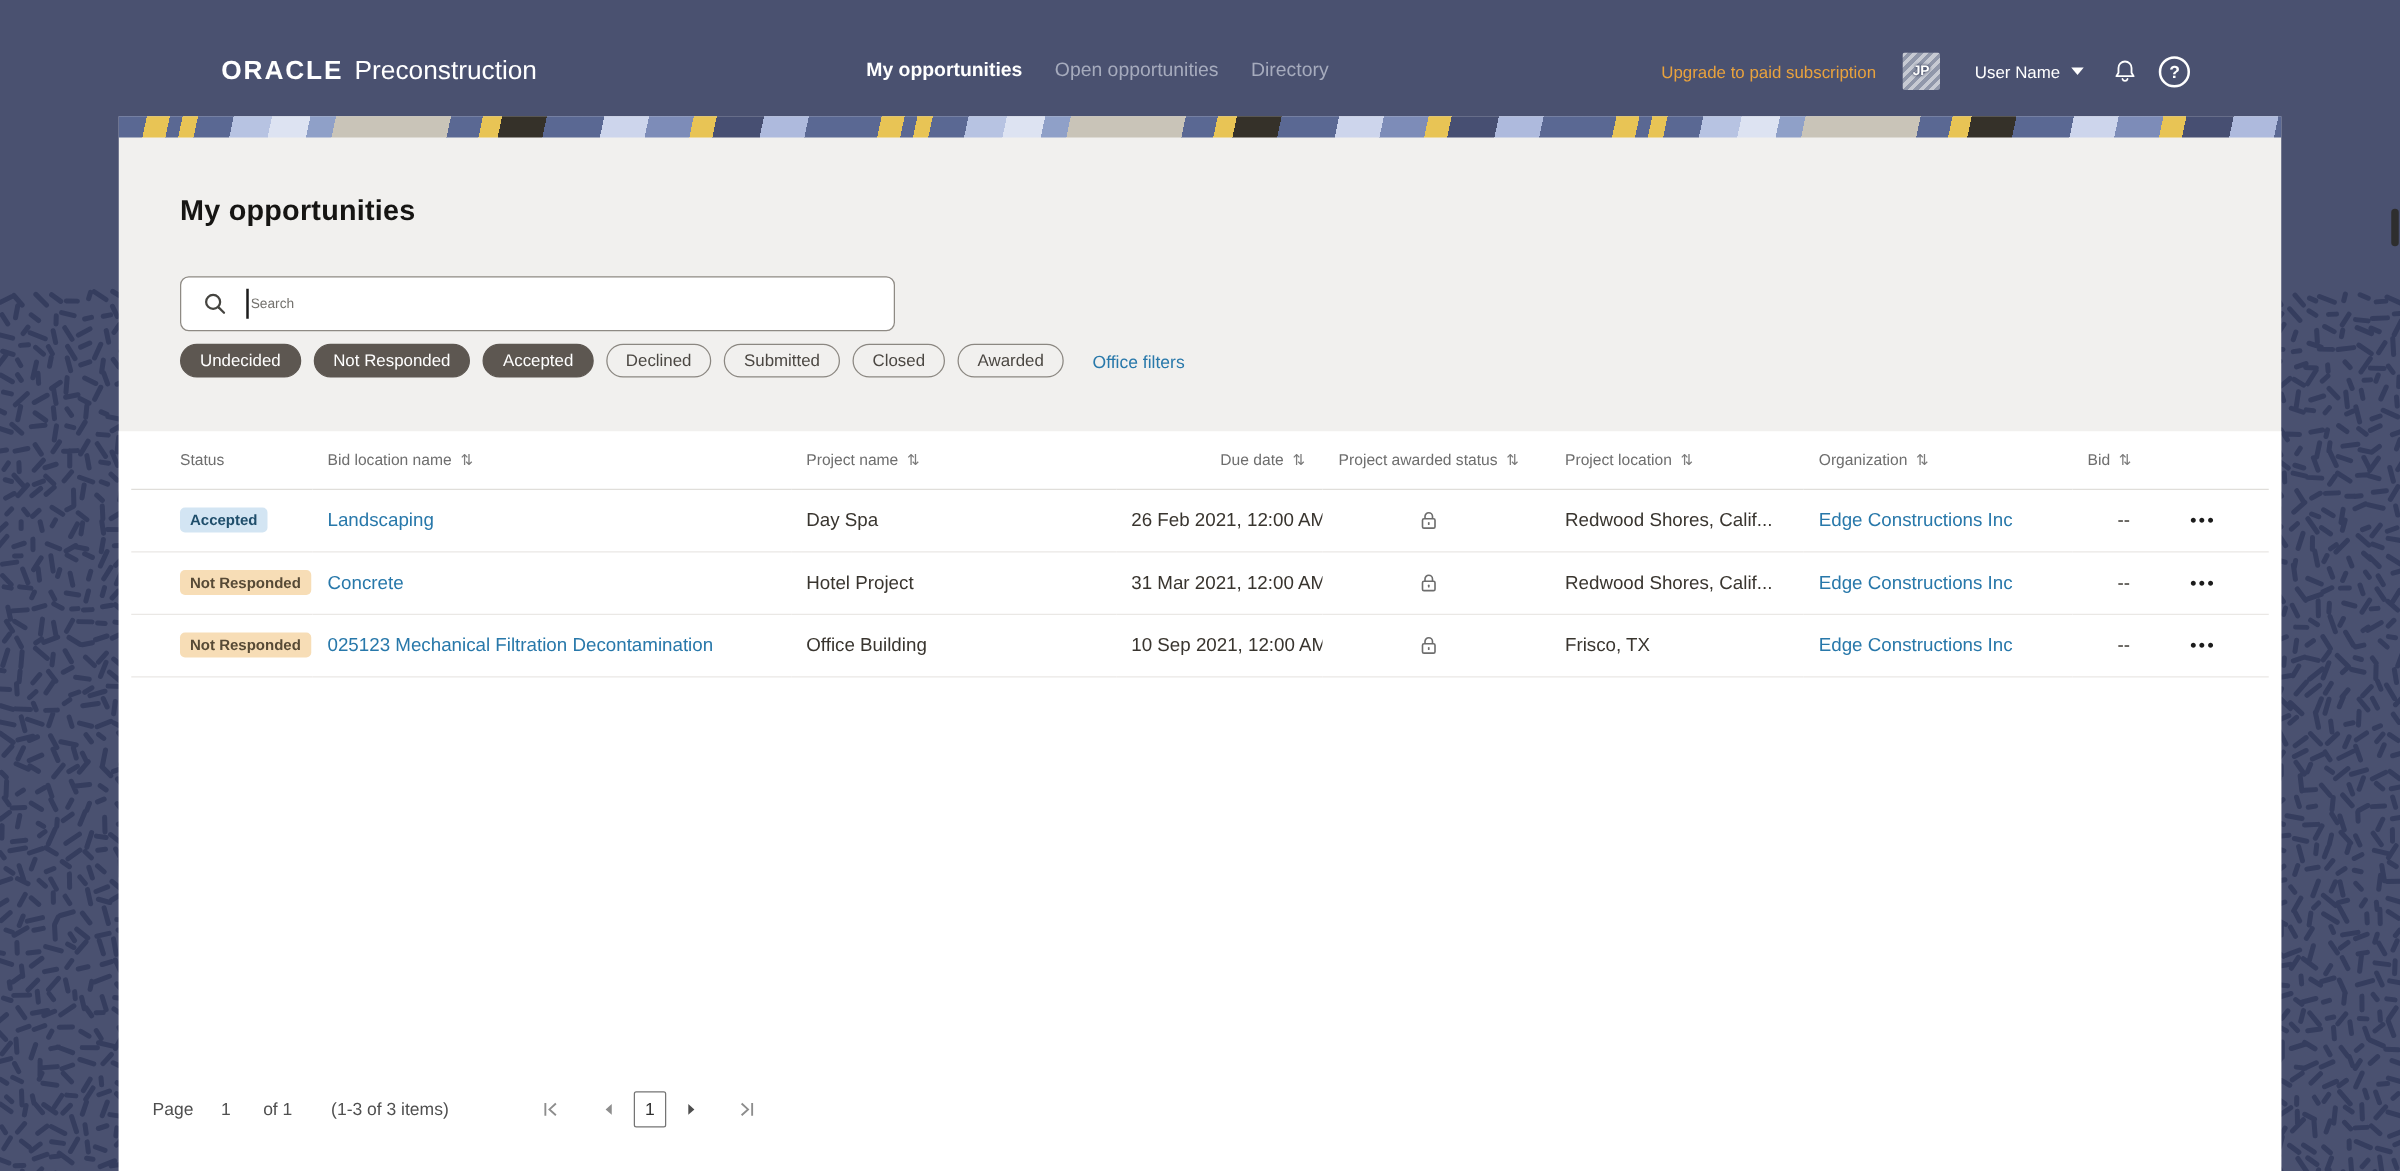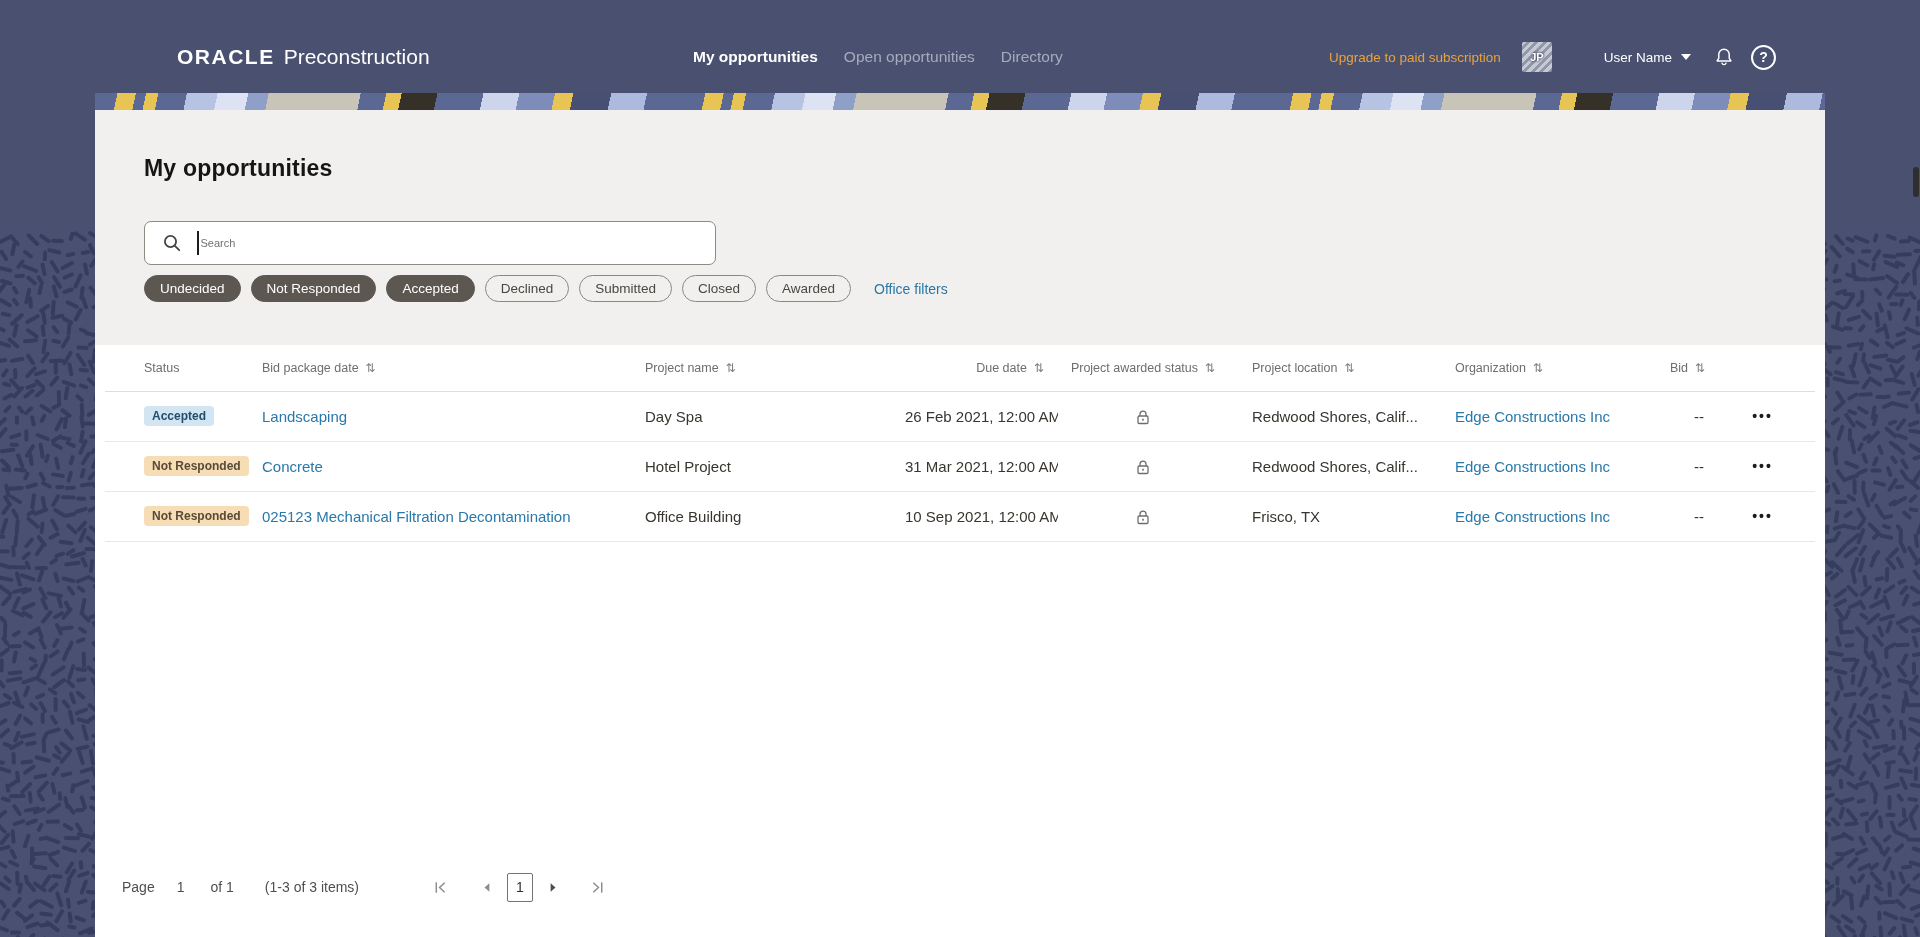--- a/index.html
+++ b/index.html
@@ -20,21 +20,21 @@
   .nav-item.active{color:#fff;font-weight:700;}
   .header-right{position:absolute;left:1329px;top:57px;transform:translateY(-50%);
       display:flex;align-items:center;white-space:nowrap;}
   .upgrade-link{color:var(--accent-orange,#e9a23d);font-size:13.5px;text-decoration:none;cursor:pointer;}
   .avatar{width:30px;height:30px;margin-left:21px;border-radius:2px;cursor:pointer;
       background:#a9aebc;
       background-image:repeating-linear-gradient(135deg,rgba(255,255,255,.35) 0 3px,rgba(90,100,130,.30) 3px 6px);
       display:flex;align-items:center;justify-content:center;}
   .avatar span{font-size:11px;font-weight:700;color:#fff;
       text-shadow:0 0 2px #39405c,0 0 3px #39405c;}
-  .user-menu{margin-left:52px;display:flex;align-items:center;cursor:pointer;}
+  .user-menu{margin-left:28px;display:flex;align-items:center;cursor:pointer;}
   .user-menu .uname{color:#fff;font-size:13.5px;}
   .caret-down{width:0;height:0;border-left:5px solid transparent;border-right:5px solid transparent;
       border-top:6px solid #fff;margin-left:9px;}
   .icon-btn{margin-left:22px;background:none;border:none;padding:0;cursor:pointer;display:flex;}
   .help-circle{margin-left:16px;width:21px;height:21px;border:2px solid #fff;border-radius:50%;
       display:flex;align-items:center;justify-content:center;color:#fff;
       font-size:14px;font-weight:700;cursor:pointer;}
 
   
   .card{position:absolute;left:95px;top:93px;width:1730px;height:844px;
@@ -173,21 +173,21 @@
             <col style="width: 165px;">
             <col style="width: 170px;">
             <col style="width: 215px;">
             <col style="width: 215px;">
             <col style="width: 70px;">
             <col style="width: 87px;">
           </colgroup>
         <thead>
             <tr id="head-row">
               <th class="c0"><span>Status</span></th>
-              <th class="c1"><span>Bid package date</span><span class="sort">⇅</span></th>
+              <th class="c1"><span>Bid location name</span><span class="sort">⇅</span></th>
               <th class="c2"><span>Project name</span><span class="sort">⇅</span></th>
               <th class="c3"><span>Due date</span><span class="sort">⇅</span></th>
               <th class="c4"><span>Project awarded status</span><span class="sort">⇅</span></th>
               <th class="c5"><span>Project location</span><span class="sort">⇅</span></th>
               <th class="c6"><span>Organization</span><span class="sort">⇅</span></th>
               <th class="c7"><span>Bid</span><span class="sort">⇅</span></th>
               <th class="c8"></th>
             </tr>
           </thead>
         <tbody id="body-rows">

